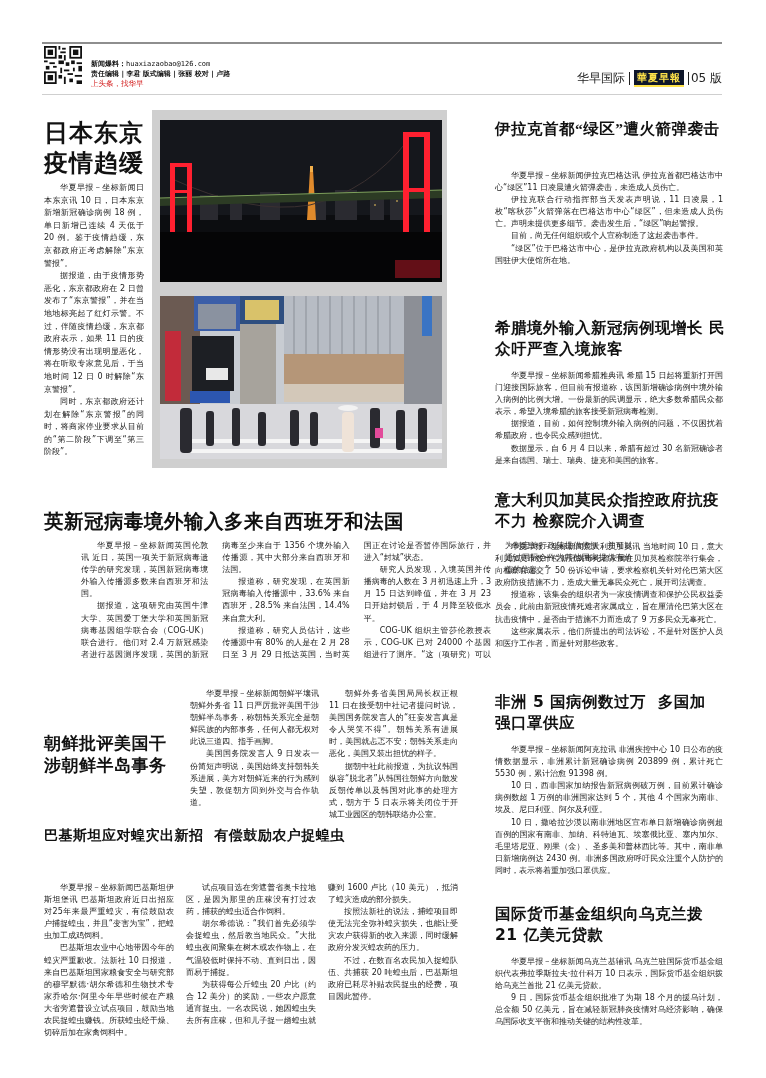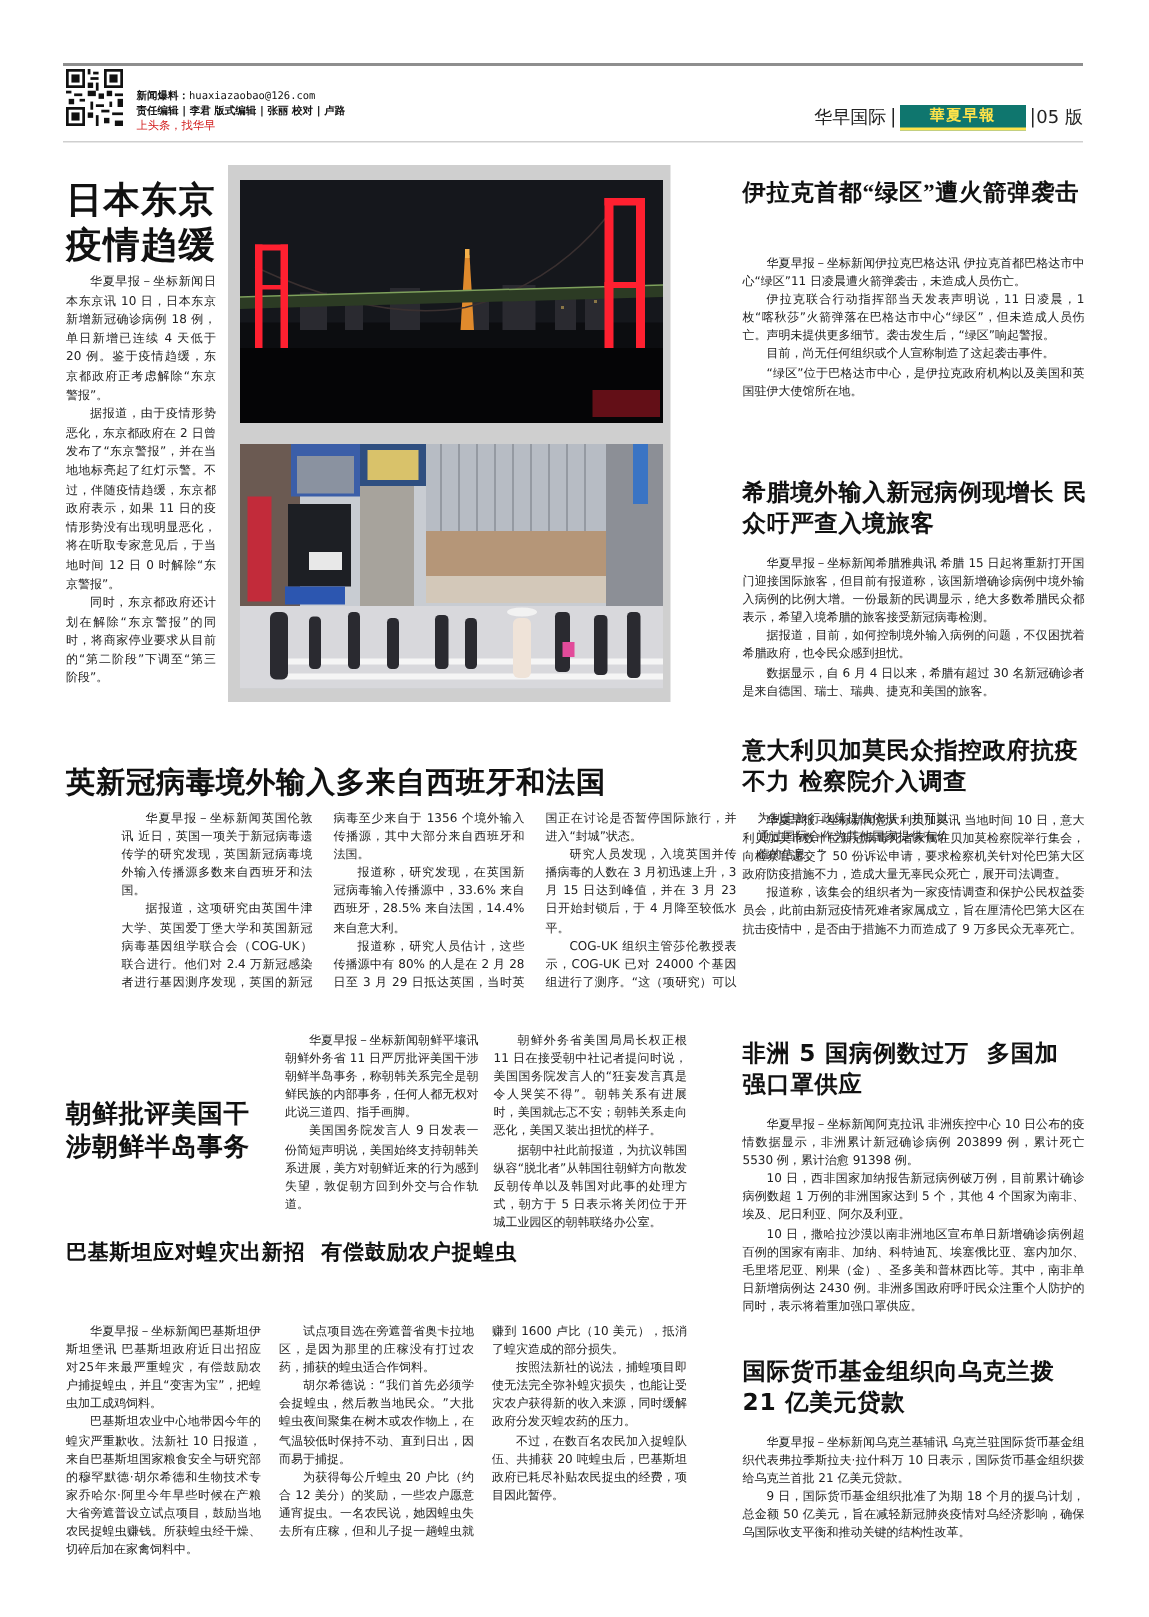--- a/index.html
+++ b/index.html
@@ -9,21 +9,21 @@
   .rule { position: absolute; left: 42px; width: 680px; height: 1px; background: #9a9a9a; }
   .rule.top { top: 42px; height: 2px; background: #8e8e8e; }
   .rule.bottom { top: 94px; background: #cfcfcf; }
 
   .qr { position: absolute; left: 44px; top: 46px; width: 38px; height: 38px; }
   .masthead-info { position: absolute; left: 91px; top: 60px; font-size: 7px; line-height: 9.5px; font-weight: bold; color: #111; }
   .masthead-info .tagline { color: #d21a1a; font-weight: normal; font-size: 7.5px; }
 
   .section-header { position: absolute; right: 44px; top: 45px; display: flex; align-items: center; font-size: 12px; color: #222; height: 18px; margin-top: 24px; }
   .section-header .sep { display: inline-block; width: 1px; height: 13px; background: #222; margin: 0 4px; }
-  .logo-badge { background: #0f766e; color: #ffe34a; font-family: "DejaVu Serif", serif; font-weight: bold; font-size: 10px; letter-spacing: 1px; padding: 1px 20px; border-bottom: 2px solid #ffe34a; line-height: 13px; }
+  .logo-badge { background: #0f172a; color: #ffe34a; font-family: "DejaVu Serif", serif; font-weight: bold; font-size: 10px; letter-spacing: 1px; padding: 1px 3px; border-bottom: 2px solid #ffe34a; line-height: 13px; }
 
   .headline { position: absolute; font-weight: bold; color: #111; letter-spacing: 0.5px; }
   .body { position: absolute; font-size: 8px; line-height: 12.1px; color: #222; text-align: justify; text-justify: inter-character; }
   .body p { text-indent: 2em; }
 
   .photo-panel { position: absolute; left: 152px; top: 110px; width: 295px; height: 358px; background: #cfcfcf; }
   .photo { position: absolute; overflow: hidden; }
 </style>
 </head>
 <body>
@@ -227,20 +227,21 @@
 <div class="body" style="left:495px;top:370px;width:228px;">
   <p>华夏早报－坐标新闻希腊雅典讯 希腊 15 日起将重新打开国门迎接国际旅客，但目前有报道称，该国新增确诊病例中境外输入病例的比例大增。一份最新的民调显示，绝大多数希腊民众都表示，希望入境希腊的旅客接受新冠病毒检测。</p>
   <p>据报道，目前，如何控制境外输入病例的问题，不仅困扰着希腊政府，也令民众感到担忧。</p>
   <p>数据显示，自 6 月 4 日以来，希腊有超过 30 名新冠确诊者是来自德国、瑞士、瑞典、捷克和美国的旅客。</p>
 </div>
 
 <div class="headline" style="left:495px;top:490px;width:232px;font-size:15.5px;line-height:21px;">意大利贝加莫民众指控政府抗疫不力  检察院介入调查</div>
 <div class="body" style="left:495px;top:541px;width:228px;">
   <p>华夏早报－坐标新闻意大利贝加莫讯 当地时间 10 日，意大利贝加莫市数十位新冠病毒死者家属在贝加莫检察院举行集会，向检察官递交了 50 份诉讼申请，要求检察机关针对伦巴第大区政府防疫措施不力，造成大量无辜民众死亡，展开司法调查。</p>
   <p>报道称，该集会的组织者为一家疫情调查和保护公民权益委员会，此前由新冠疫情死难者家属成立，旨在厘清伦巴第大区在抗击疫情中，是否由于措施不力而造成了 9 万多民众无辜死亡。</p>
+  <p>这些家属表示，他们所提出的司法诉讼，不是针对医护人员和医疗工作者，而是针对那些政客。</p>
 </div>
 
 <div class="headline" style="left:495px;top:692px;width:225px;font-size:15.5px;line-height:21px;white-space:pre-wrap;">非洲 5 国病例数过万  多国加强口罩供应</div>
 <div class="body" style="left:495px;top:744px;width:228px;">
   <p>华夏早报－坐标新闻阿克拉讯 非洲疾控中心 10 日公布的疫情数据显示，非洲累计新冠确诊病例 203899 例，累计死亡 5530 例，累计治愈 91398 例。</p>
   <p>10 日，西非国家加纳报告新冠病例破万例，目前累计确诊病例数超 1 万例的非洲国家达到 5 个，其他 4 个国家为南非、埃及、尼日利亚、阿尔及利亚。</p>
   <p>10 日，撒哈拉沙漠以南非洲地区宣布单日新增确诊病例超百例的国家有南非、加纳、科特迪瓦、埃塞俄比亚、塞内加尔、毛里塔尼亚、刚果（金）、圣多美和普林西比等。其中，南非单日新增病例达 2430 例。非洲多国政府呼吁民众注重个人防护的同时，表示将着重加强口罩供应。</p>
 </div>
 
 <div class="headline" style="left:495px;top:904px;width:235px;font-size:15.5px;line-height:21px;">

